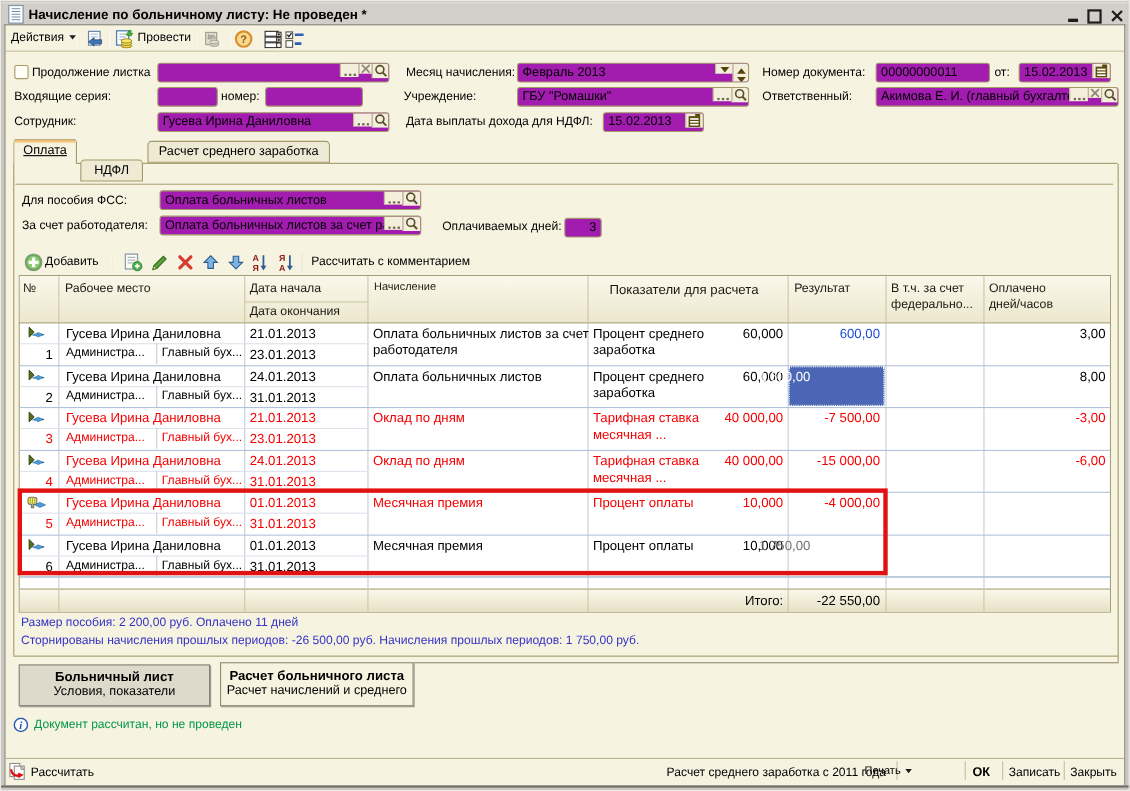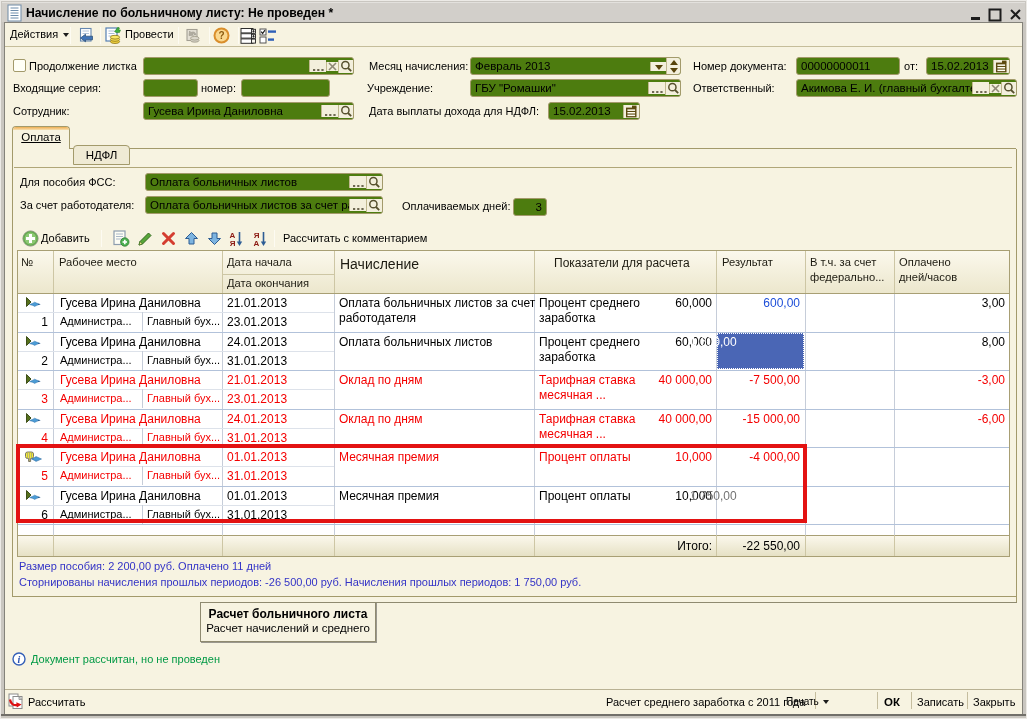--- a/index.html
+++ b/index.html
@@ -4,21 +4,21 @@
 *{margin:0;padding:0;box-sizing:border-box}
 html,body{width:1027px;height:719px;overflow:hidden}
 body{font-family:"Liberation Sans",sans-serif;font-size:11.5px;color:#000}
 #win{position:relative;width:1027px;height:719px;background:#c9c6c0}
 #win .olight{position:absolute;left:0;top:0;right:0;bottom:0;border:1px solid #eceae6;pointer-events:none}
 #title{position:absolute;left:2px;top:2px;width:1023px;height:20px;background:#d2cfca;border-top:1px solid #e3e1dd}
 #title .txt{position:absolute;left:24px;top:3px;font-size:12.2px;font-weight:bold}
 #content{position:absolute;left:4px;top:22px;width:1019px;height:692px;background:#f7f3e1;border:1px solid #84827a;border-bottom:none}
 .ab{position:absolute}
 .lbl{position:absolute;height:18px;line-height:18px;white-space:nowrap;font-size:11px}
-.fld{position:absolute;height:18px;background:#4d7c0f;border:1px solid #a39a6b;border-radius:3px;display:flex;align-items:center;overflow:hidden}
+.fld{position:absolute;height:18px;background:#a21caf;border:1px solid #a39a6b;border-radius:3px;display:flex;align-items:flex-start;overflow:hidden}
 .fld .tx{flex:1;overflow:hidden;white-space:nowrap;line-height:16px;padding-left:4px;font-size:11.5px}
 .seg{border-left:1px solid #c0b88f;background:#f3efdc;display:flex;align-items:center;justify-content:center;flex:none}
 .vsep{position:absolute;width:1px;background:#cfc8a8;border-right:1px solid #fdfbf2}
 </style></head><body>
 <div id="win">
 
 <div id="title">
  <svg class="ab" style="left:4px;top:1px" width="18" height="18" viewBox="0 0 18 18">
   <rect x="2" y="1" width="13" height="16" fill="#ffffff" stroke="#7a94ac" stroke-width="1.1"></rect>
   <g stroke="#6c8cab" stroke-width="1">
@@ -253,20 +253,21 @@
               <rect x="2.4" y="4.4" width="7.7" height="1.5"></rect>
               <rect x="2.4" y="7" width="7.7" height="1.5"></rect>
               <rect x="2.4" y="9.6" width="7.7" height="1.5"></rect>
             </g>
           </svg>
         </span>
       </div>
 
 <div class="ab" style="left:7px;top:125px;width:1004px;height:1px;background:#a39a6b"></div>
 <div class="ab" style="left:68px;top:122px;width:57px;height:20px;background:#efead4;border:1px solid #a39a6b;border-radius:4px 4px 0 0;text-align:center;line-height:19px">НДФЛ</div>
+<div class="ab" style="left:129px;top:105px;width:166px;height:20px;background:#efead4;border:1px solid #a39a6b;border-radius:4px 4px 0 0;text-align:center;line-height:19px">Расчет среднего заработка</div>
 <div class="ab" style="left:7px;top:103px;width:58px;height:23px;background:#f7f3e1;border:1px solid #a39a6b;border-bottom:none;border-radius:4px 4px 0 0;text-align:center;line-height:21px;overflow:hidden"><div style="position:absolute;left:0;top:0;width:100%;height:3px;background:linear-gradient(#eeae53,#f7dfae)"></div><span style="text-decoration:underline">Оплата</span></div>
 <div class="ab" style="left:7px;top:126px;width:1px;height:447px;background:#a39a6b"></div>
 <div class="ab" style="left:1011px;top:126px;width:1px;height:453px;background:#a39a6b"></div>
 <div class="ab" style="left:7px;top:573px;width:1005px;height:1px;background:#a39a6b"></div>
 <div class="ab" style="left:371px;top:579px;width:641px;height:1px;background:#8f8a70"></div>
 
 <div class="ab" style="left:9px;top:144px;width:998px;height:1px;background:#b0a678"></div>
 
 <div class="lbl" style="left:15px;top:150px">Для пособия ФСС:</div>
 <div class="fld" style="left:140px;top:150px;width:238px">
@@ -392,21 +393,21 @@
 <div class="ab" style="left:800px;top:512px;width:1px;height:21px;background:#cdc6a4"></div>
 <div class="ab" style="left:889px;top:228px;width:1px;height:42px;background:#cdc6a4"></div>
 <div class="ab" style="left:889px;top:270px;width:1px;height:242px;background:#c6cdd9"></div>
 <div class="ab" style="left:889px;top:512px;width:1px;height:21px;background:#cdc6a4"></div>
 <div class="ab" style="left:217px;top:251px;width:112px;height:1px;background:#cdc6a4"></div>
 <div class="ab" style="left:12px;top:270px;width:993px;height:1px;background:#a89f74"></div>
 <div class="ab" style="left:16px;top:233px;white-space:nowrap;font-size:11.2px;color:#1c1a10;">№</div>
 <div class="ab" style="left:54px;top:233px;white-space:nowrap;font-size:11.2px;color:#1c1a10;">Рабочее место</div>
 <div class="ab" style="left:222px;top:233px;white-space:nowrap;font-size:11.2px;color:#1c1a10;">Дата начала</div>
 <div class="ab" style="left:222px;top:254px;white-space:nowrap;font-size:11.2px;color:#1c1a10;">Дата окончания</div>
-<div class="ab" style="left:335px;top:233px;white-space:nowrap;font-size:14px;color:#1c1a10;">Начисление</div>
+<div class="ab" style="left:335px;top:233px;white-space:nowrap;font-size:10px;color:#1c1a10;">Начисление</div>
 <div class="ab" style="left:532px;top:233px;white-space:nowrap;font-size:12px;color:#1c1a10;padding-left:17px;">Показатели для расчета</div>
 <div class="ab" style="left:717px;top:233px;white-space:nowrap;font-size:11.2px;color:#1c1a10;">Результат</div>
 <div class="ab" style="left:805px;top:233px;white-space:nowrap;font-size:11.2px;color:#1c1a10;">В т.ч. за счет</div>
 <div class="ab" style="left:805px;top:248px;white-space:nowrap;font-size:11.2px;color:#1c1a10;">федерально...</div>
 <div class="ab" style="left:894px;top:233px;white-space:nowrap;font-size:11.2px;color:#1c1a10;">Оплачено</div>
 <div class="ab" style="left:894px;top:248px;white-space:nowrap;font-size:11.2px;color:#1c1a10;">дней/часов</div>
 <div class="ab" style="left:13px;top:309px;width:991px;height:1px;background:#b2c2da"></div>
 <div class="ab" style="left:13px;top:347px;width:991px;height:1px;background:#b2c2da"></div>
 <div class="ab" style="left:13px;top:386px;width:991px;height:1px;background:#b2c2da"></div>
 <div class="ab" style="left:13px;top:424px;width:991px;height:1px;background:#b2c2da"></div>
@@ -528,20 +529,24 @@
 <div class="ab" style="left:334px;top:466px;text-align:left;font-size:12px;color:#000;white-space:nowrap;">Месячная премия</div>
 <div class="ab" style="left:534px;top:466px;text-align:left;font-size:12px;color:#000;white-space:nowrap;">Процент оплаты</div>
 <div class="ab" style="left:595px;top:466px;width:112px;text-align:right;font-size:12px;color:#000;white-space:nowrap;">10,000</div>
 <div class="ab" style="left:685px;top:466px;width:110px;text-align:left;font-size:12px;color:#737373;white-space:nowrap;">1 750,00</div>
 <div class="ab" style="left:595px;top:516px;width:112px;text-align:right;font-size:12px;color:#000;white-space:nowrap;">Итого:</div>
 <div class="ab" style="left:685px;top:516px;width:110px;text-align:right;font-size:12px;color:#000;white-space:nowrap;">-22 550,00</div>
 <div class="ab" style="left:11px;top:421px;width:791px;height:79px;border:4px solid #e31212"></div>
 <div class="lbl" style="left:14px;top:536px;height:15px;line-height:15px;color:#3333c6;font-size:11px">Размер пособия: 2 200,00 руб. Оплачено 11 дней</div>
 <div class="lbl" style="left:14px;top:552px;height:15px;line-height:15px;color:#3333c6;font-size:11px">Сторнированы начисления прошлых периодов: -26 500,00 руб. Начисления прошлых периодов: 1 750,00 руб.</div>
 
+<div class="ab" style="left:12px;top:581px;width:174px;height:38px;background:#dedacb;border:1px solid #84827a;box-shadow:1px 1px 0 #9a978e;text-align:center">
+ <div style="font-weight:bold;margin-top:3px;font-size:12px">Больничный лист</div>
+ <div style="margin-top:1px;font-size:11.5px">Условия, показатели</div>
+</div>
 <div class="ab" style="left:195px;top:579px;width:176px;height:40px;background:#f7f3e1;border:1px solid #8f8a70;border-top:1px solid #8f8a70;box-shadow:1px 1px 0 #9a978e;text-align:center">
  <div style="font-weight:bold;margin-top:4px;font-size:12px">Расчет больничного листа</div>
  <div style="margin-top:1px;font-size:11.5px">Расчет начислений и среднего</div>
 </div>
 
 <svg class="ab" style="left:7px;top:629px" width="14" height="14" viewBox="0 0 14 14">
 <circle cx="7" cy="7" r="6" fill="#fff" stroke="#3560b8" stroke-width="1.4"></circle>
 <text x="7" y="10.6" font-size="10" font-style="italic" font-weight="bold" fill="#2850b0" text-anchor="middle" font-family="Liberation Serif">i</text>
 </svg>
 <div class="lbl" style="left:26px;top:629px;height:14px;line-height:14px;color:#009944;font-size:11px">Документ рассчитан, но не проведен</div>

